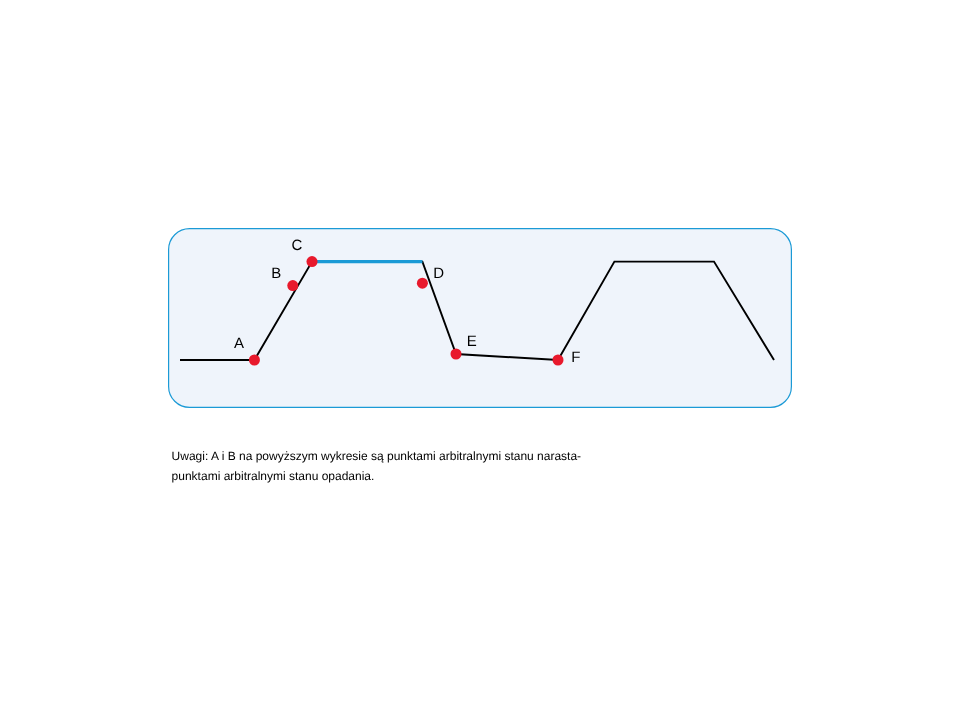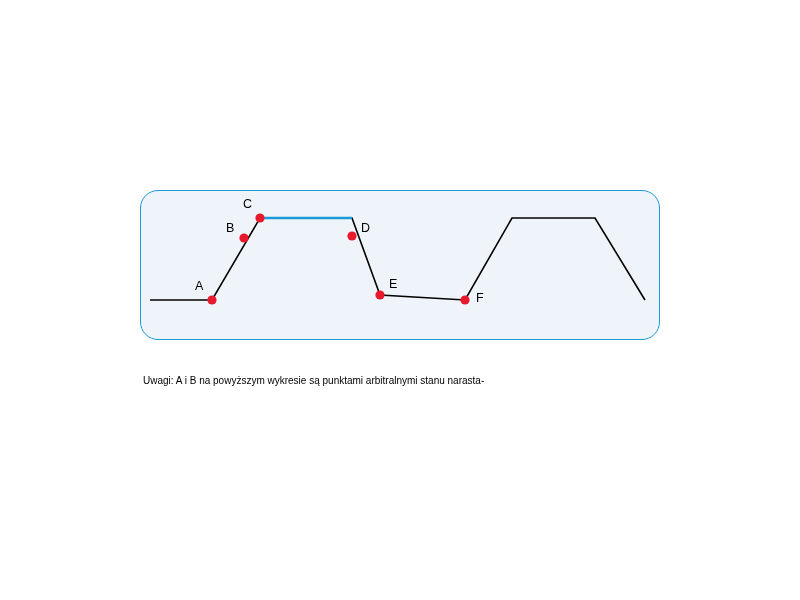--- a/index.html
+++ b/index.html
@@ -78,13 +78,14 @@
         <text x="103" y="18" class="pt-label">C</text>
         <text x="221" y="42" class="pt-label">D</text>
         <text x="249" y="98" class="pt-label">E</text>
         <text x="336" y="112" class="pt-label">F</text>
       </g>
   </svg>
 </div>
 
 <div id="caption">
   <div>Uwagi: A i B na powyższym wykresie są punktami arbitralnymi stanu narasta-</div>
+  <div>punktami arbitralnymi stanu opadania.</div>
 </div>
 
 </body></html>

